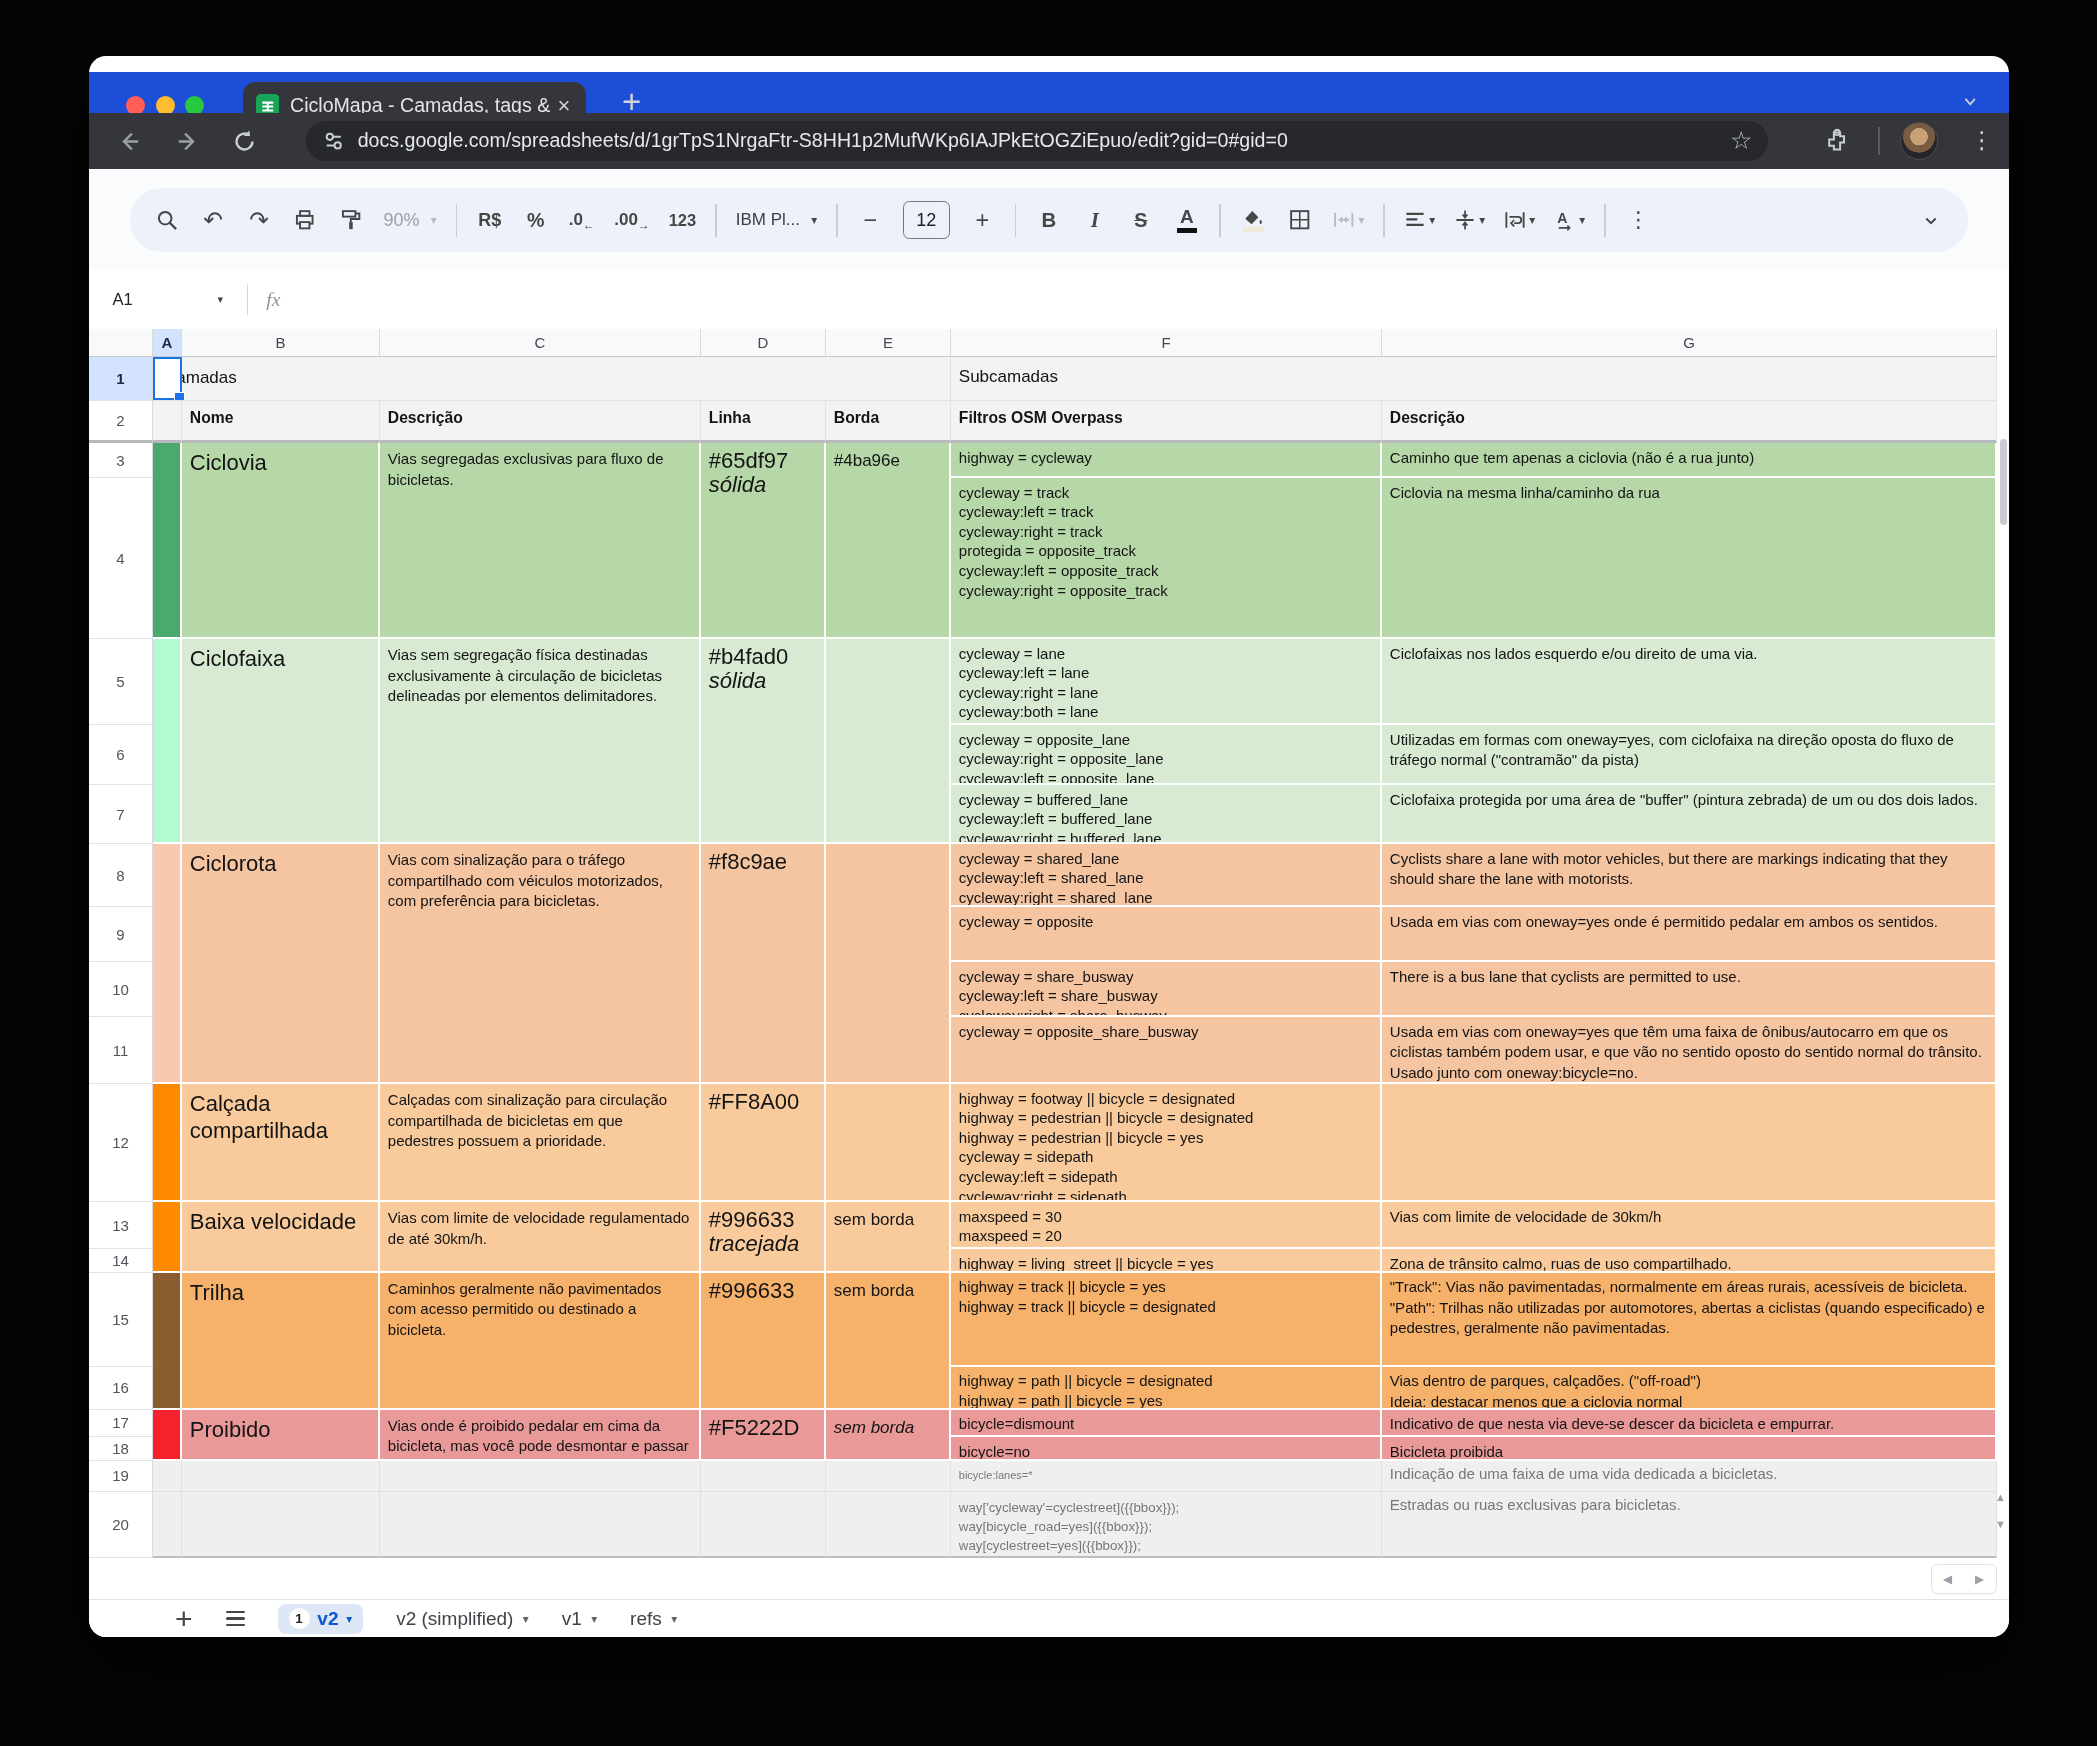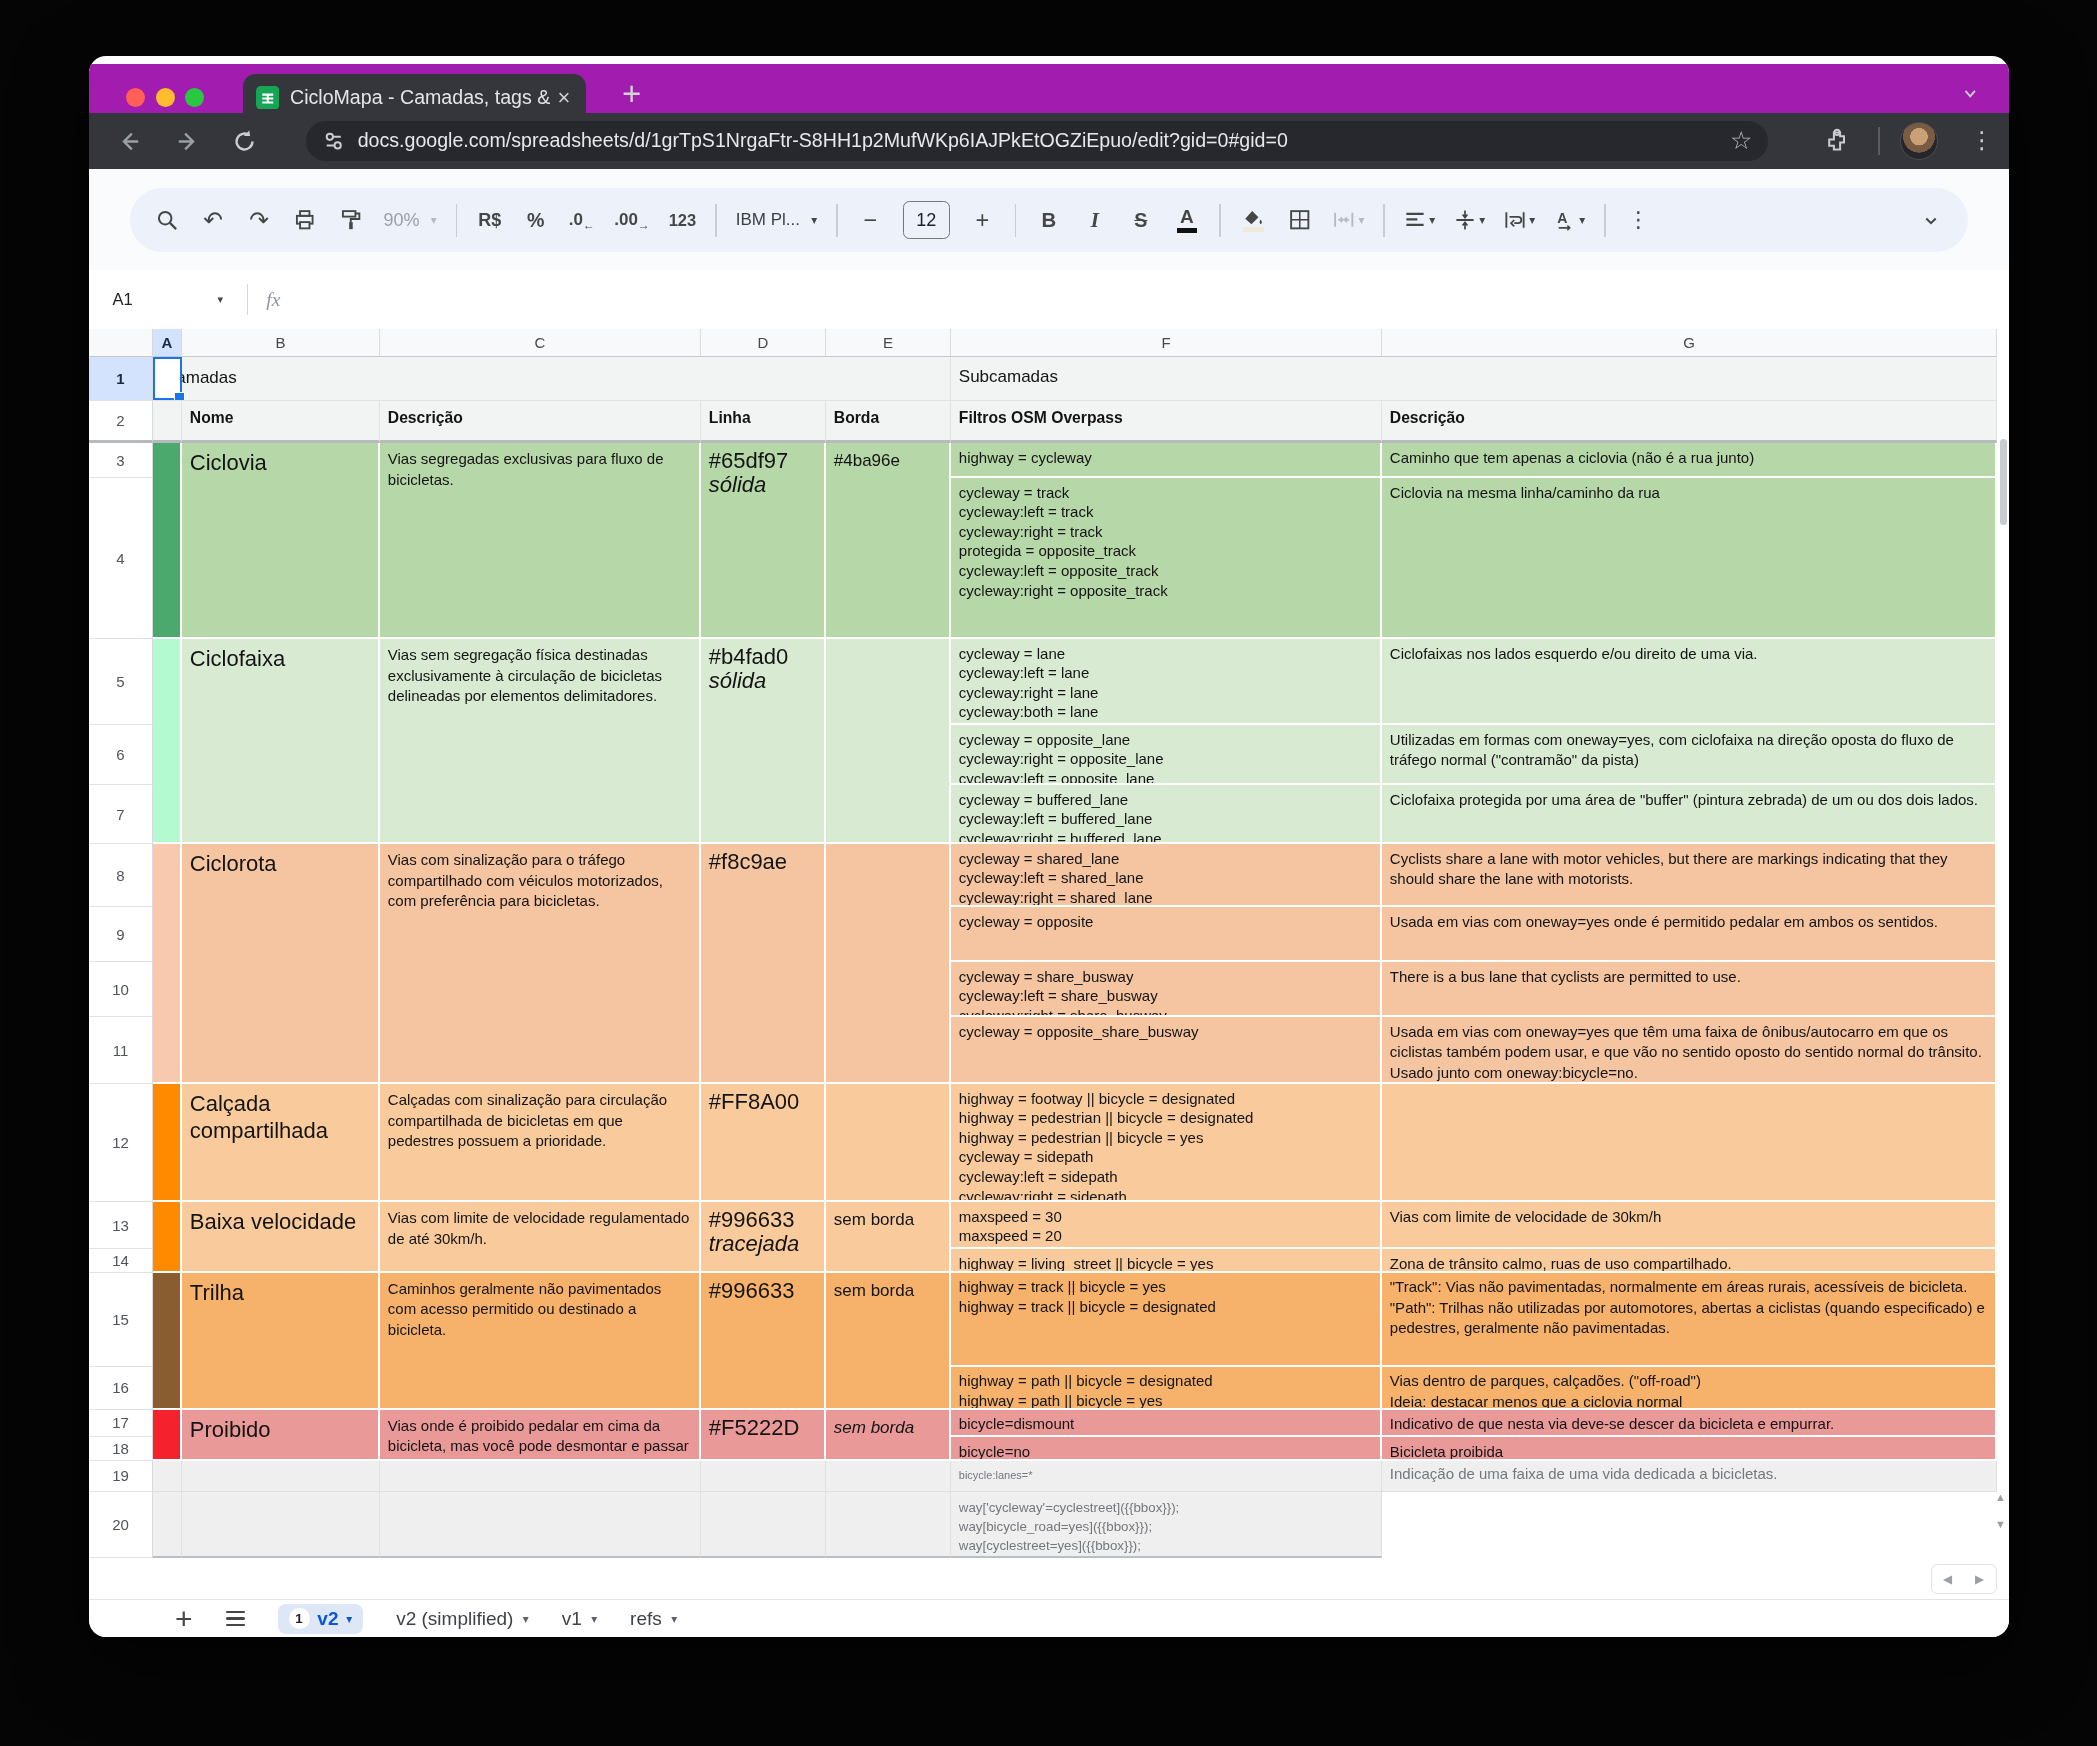--- a/index.html
+++ b/index.html
@@ -1,20 +1,20 @@
 <!DOCTYPE html>
 <html style="font-size:12.5px"><head>
 <meta charset="utf-8">
 <style>
   html,body{margin:0;padding:0}
   body{width:2097px;height:1746px;background:#050505;font-family:"Liberation Sans",sans-serif;position:relative;overflow:hidden;-webkit-font-smoothing:antialiased}
   .window{position:absolute;left:89px;top:56px;width:1920px;height:1581px;border-radius:17px;overflow:hidden;background:#fff;box-shadow:0 23.5px 71px rgba(0,0,0,.65)}
 
   
-  .tabstrip{position:absolute;top:8px;left:0;right:0;height:66px;background:#a21caf}
+  .tabstrip{position:absolute;top:16px;left:0;right:0;height:66px;background:#1d4ed8}
   .tl{position:absolute;top:23.5px;width:19px;height:19px;border-radius:50%}
   .tl.red{left:37px;background:#ff5f57}
   .tl.yellow{left:67px;background:#febc2e}
   .tl.green{left:96px;background:#28c840}
   .btab{position:absolute;left:154px;top:10.2px;width:343px;height:47px;background:#35363b;border-radius:12.5px 12.5px 0 0;display:flex;align-items:center;padding:0 12.5px;box-sizing:border-box;color:#e3e5e8}
   .btab .title{flex:1;font-size:19.6px;white-space:nowrap;overflow:hidden;margin-left:11px;color:#e3e5e8}
   .btab .x{font-size:22px;color:#cfd2d6;padding:0 3.1px}
   .newtab{position:absolute;left:533px;top:12.5px;font-size:33px;font-weight:300;color:#cfd2d6;line-height:33px}
   .tab-chev{position:absolute;right:23.5px;top:14px;width:31px;height:31px;border-radius:50%;display:flex;align-items:center;justify-content:center}
   .urlbar{position:absolute;top:57px;left:0;right:0;height:56px;background:#35363b}
@@ -482,20 +482,21 @@
         <div class="cell grey endrow" style="grid-area: 21 / 2;"></div>
         <div class="cell grey endrow" style="grid-area: 21 / 3;"></div>
         <div class="cell grey endrow" style="grid-area: 21 / 4;"></div>
         <div class="cell grey endrow" style="grid-area: 21 / 5;"></div>
         <div class="cell grey endrow" style="grid-area: 21 / 6;"></div>
         <div class="cell grey filters greytext code endrow" style="grid-area: 21 / 7;">
           <div>way['cycleway'=cyclestreet]({{bbox}});</div>
           <div>way[bicycle_road=yes]({{bbox}});</div>
           <div>way[cyclestreet=yes]({{bbox}});</div>
         </div>
+        <div class="cell grey gdesc greytext endrow" style="grid-area: 21 / 8;">Estradas ou ruas exclusivas para bicicletas.</div>
       </div>
     <div class="vs-thumb"></div>
     <div class="vs-arrow" style="top:1158px">▲</div>
     <div class="vs-arrow" style="top:1185px">▼</div>
     <div class="hs">
       <span>◀</span>
       <span>▶</span>
     </div>
   </div>
 

